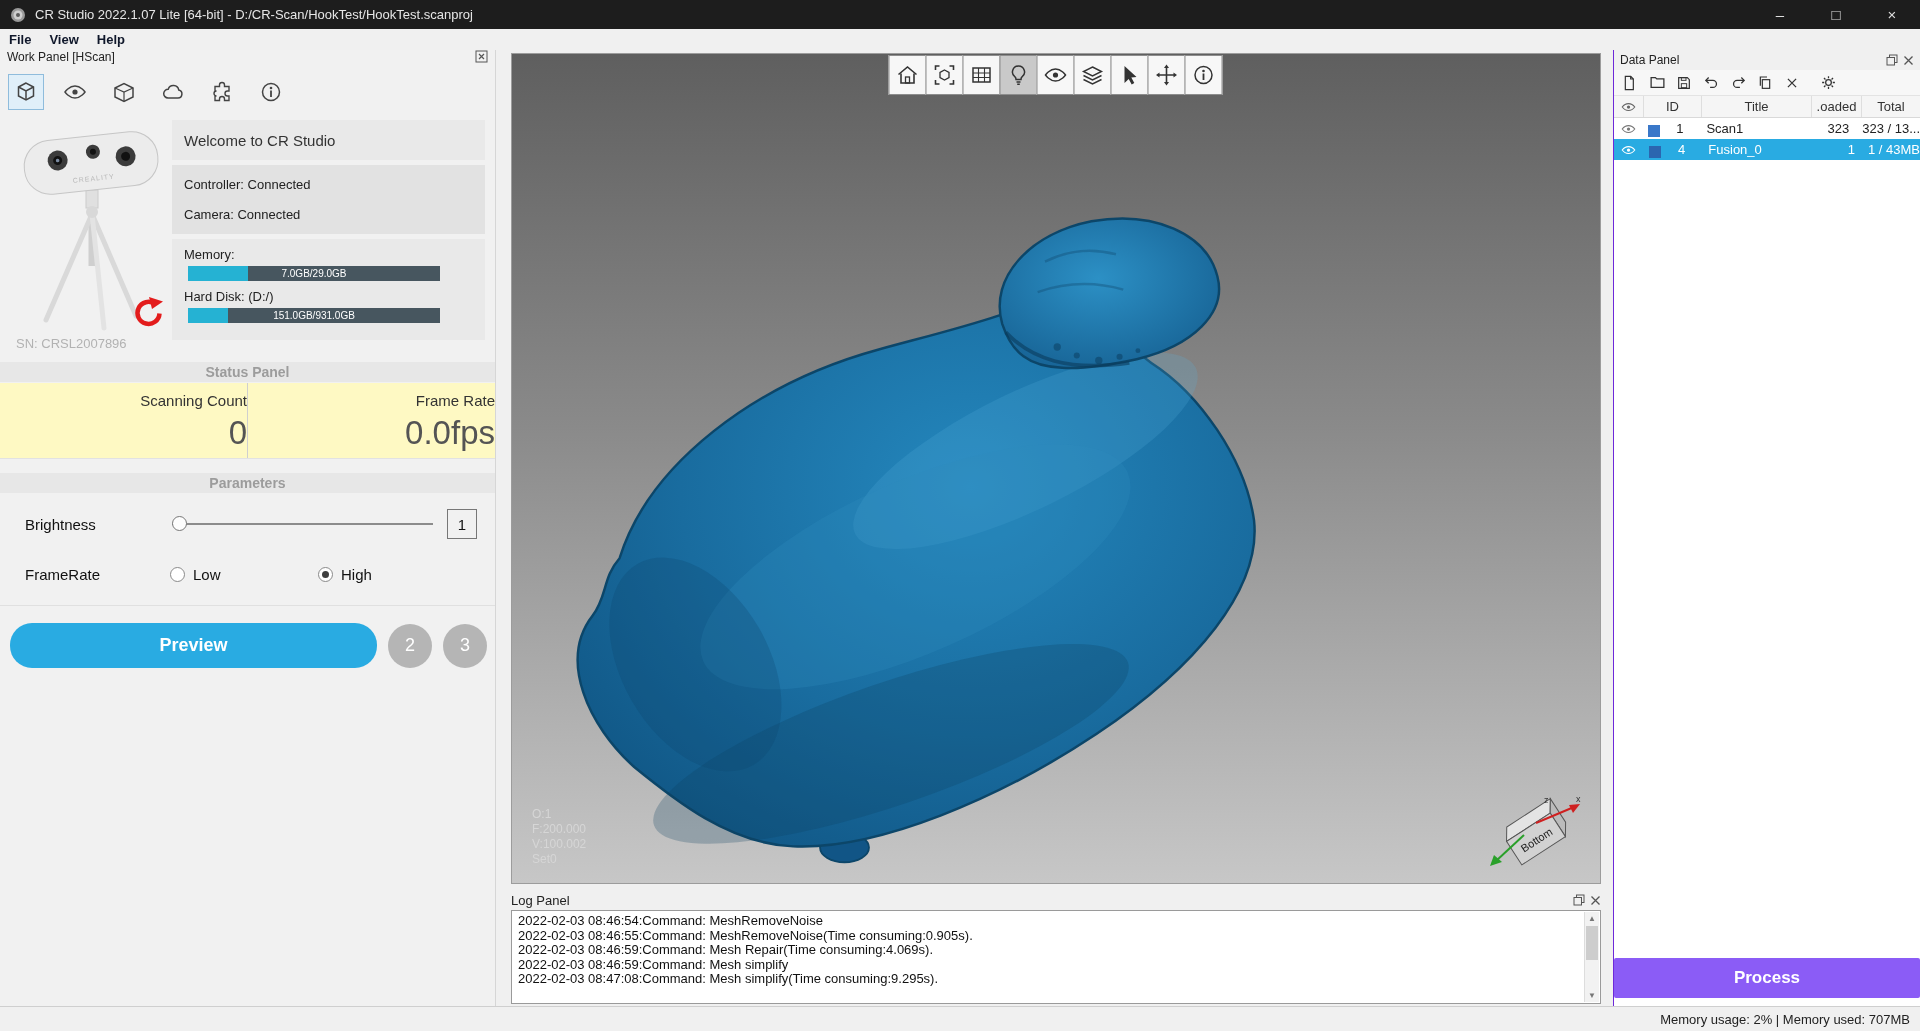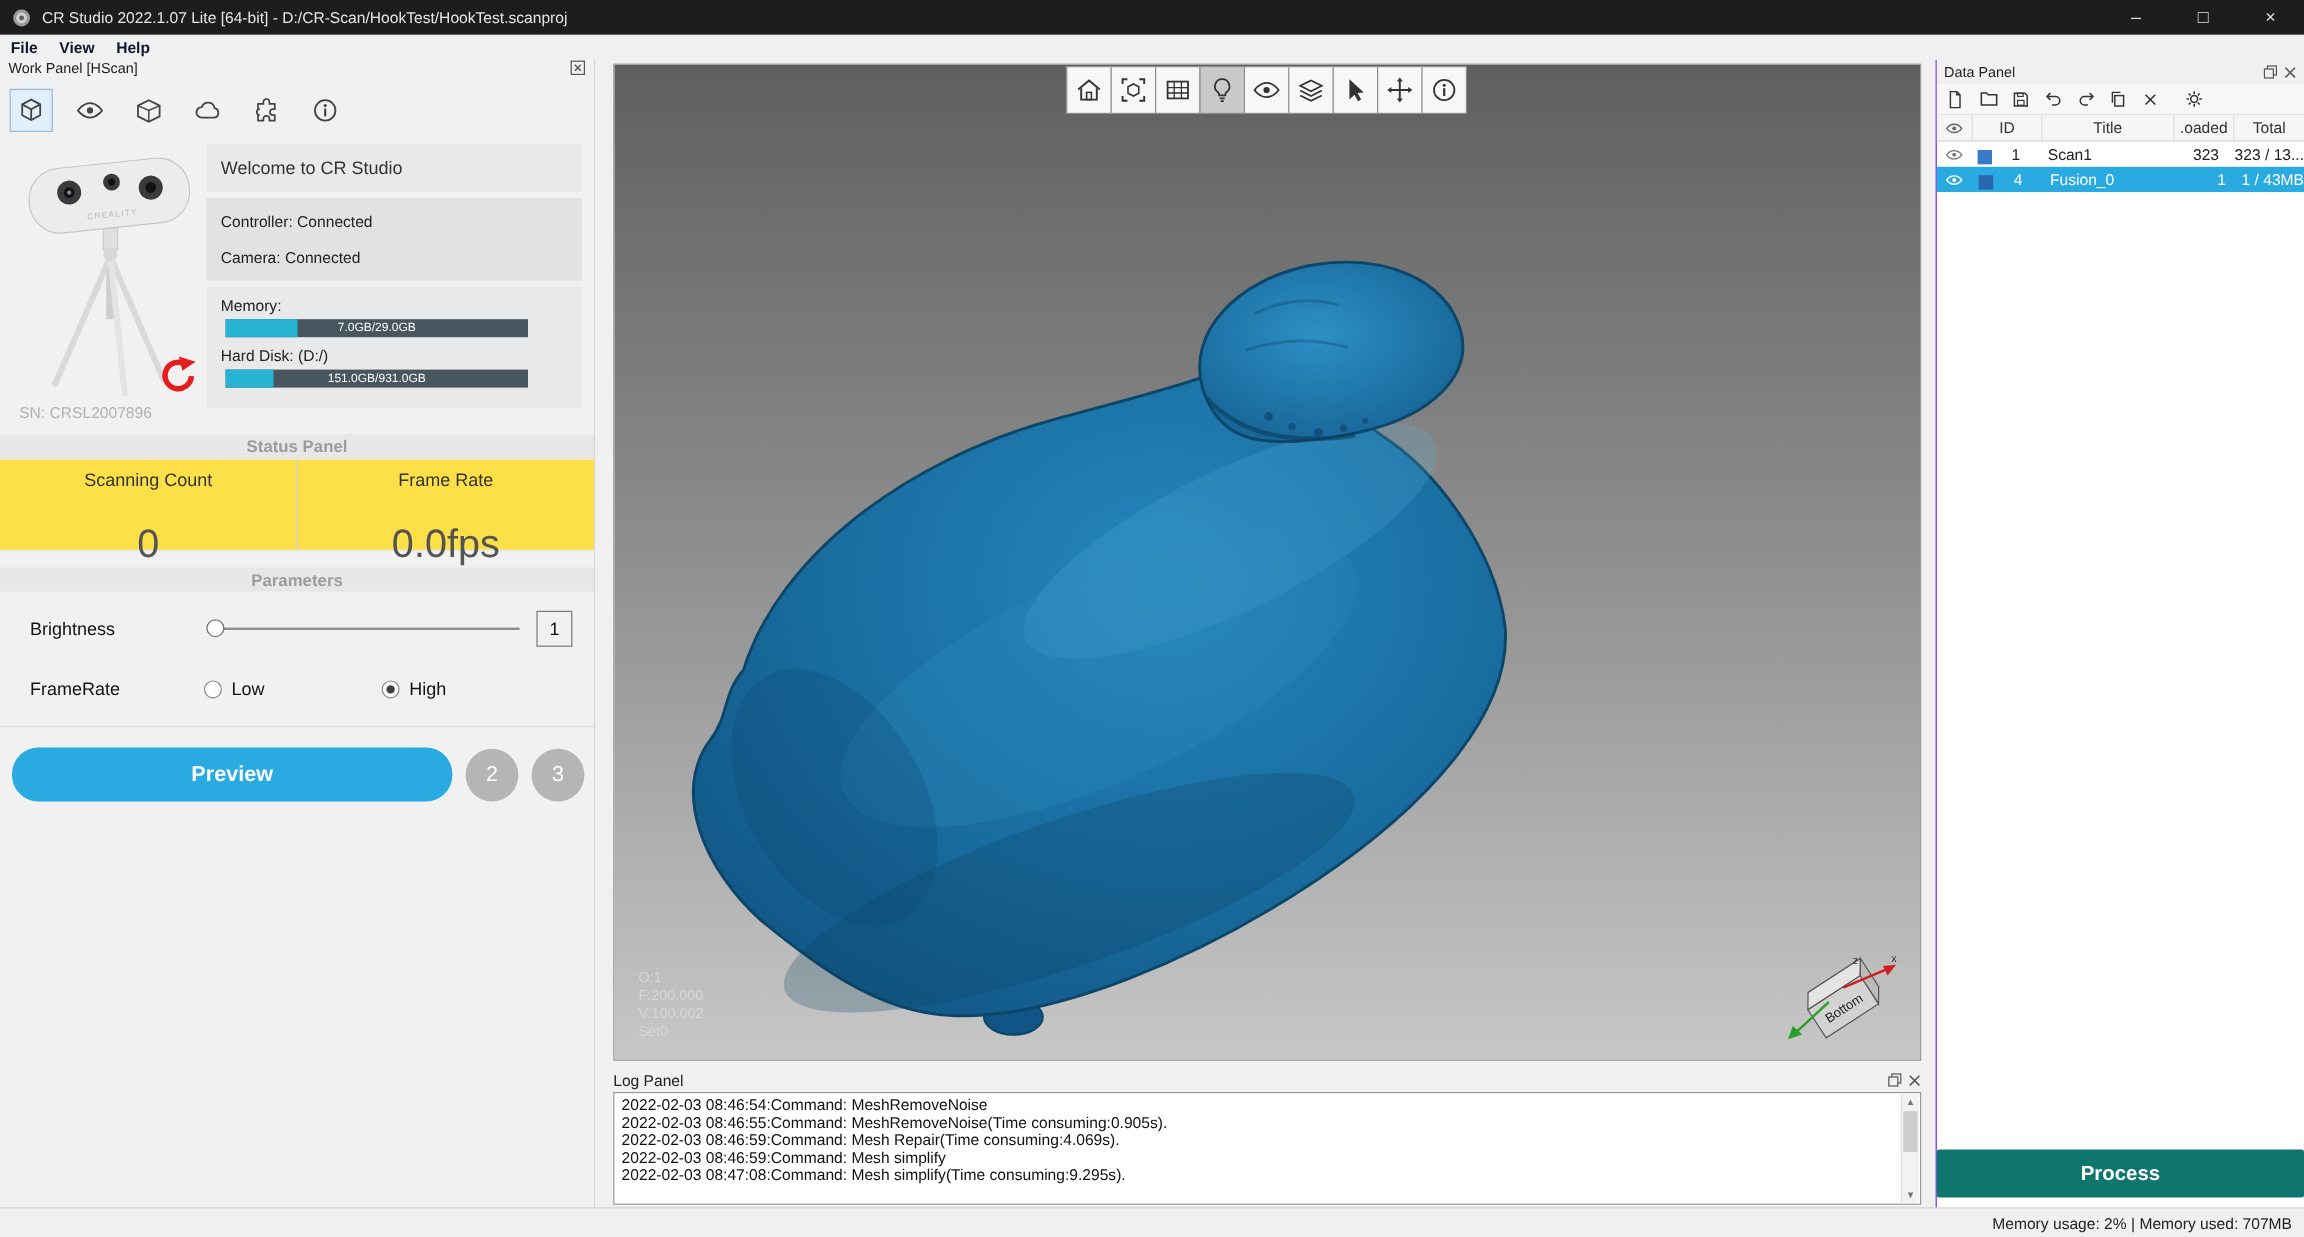--- a/index.html
+++ b/index.html
@@ -36,21 +36,21 @@
   .info-strip { background:#e9e9e9; height:40px; display:flex; align-items:center; padding-left:12px; font-size:15px; color:#333; }
   .info-conn { background:#e2e2e2; margin-top:5px; padding:12px; font-size:13px; color:#222; }
   .info-conn div + div { margin-top:15px; }
   .info-mem { background:#e9e9e9; margin-top:5px; padding:8px 12px 9px; font-size:13px; color:#222; }
   .pbar { position:relative; height:15px; background:#47565f; width:252px; margin:4px 0 8px 4px; }
   .pbar .fill { position:absolute; left:0; top:0; bottom:0; background:#25b2d3; }
   .pbar .ptext { position:absolute; inset:0; display:flex; align-items:center; justify-content:center; color:#fff; font-size:10px; }
   .wp-band { height:20px; background:#e7e7e7; display:flex; align-items:center; justify-content:center; color:#9c9c9c; font-weight:bold; font-size:14px; }
   .wp-band.params { margin-top:14px; }
   .wp-counts { display:flex; height:76px; margin-top:1px; border-bottom:1px solid #e2e2e2; }
-  .count-cell { flex:1; display:flex; flex-direction:column; align-items:center; padding-top:9px; background:#fde047;gap:20px; }
+  .count-cell { flex:1; display:flex; flex-direction:column; align-items:flex-end; padding-top:9px; background:#fef9c3; }
   .count-cell + .count-cell { border-left:1px solid #cfcfcf; }
   .count-label { font-size:15px; color:#333; }
   .count-value { font-size:33px; color:#545454; margin-top:5px; }
   .wp-params { padding-top:6px; border-bottom:1px solid #e0e0e0; padding-bottom:6px; }
   .wp-row { height:50px; display:flex; align-items:center; padding:0 18px 0 25px; font-size:15px; color:#111; }
   .row-label { width:145px; flex:none; }
   .radio-item { display:flex; align-items:center; width:148px; }
   .radio { width:15px; height:15px; border:1px solid #8a8a8a; border-radius:50%; background:#fff; display:inline-flex; align-items:center; justify-content:center; margin-right:8px; flex:none; }
   .radio .dot { width:7px; height:7px; border-radius:50%; background:#3f3f3f; display:none; }
   .radio.checked .dot { display:block; }
@@ -95,21 +95,21 @@
   .hcol.eye { width:30px; } .hcol.id { width:58px; } .hcol.title { width:110px; } .hcol.loaded { width:50px; } .hcol.total { flex:1; border-right:none; }
   .dp-row { display:flex; height:21px; font-size:13px; color:#222; align-items:center; flex:none; }
   .dp-row.selected { background:#29abe2; color:#fff; }
   .cell-eye { width:30px; display:flex; justify-content:center; }
   .cell-id { width:58px; display:flex; align-items:center; justify-content:flex-end; padding-right:16px; position:relative; }
   .swatch { width:12px; height:12px; background:#3a78c9; position:absolute; left:5px; top:4px; }
   .dp-row.selected .swatch { background:#2b66b0; }
   .cell-title { width:110px; padding-left:7px; }
   .cell-loaded { width:50px; text-align:right; padding-right:5px; }
   .cell-total { flex:1; padding-left:8px; white-space:nowrap; }
-  .process-btn { position:absolute; left:0; right:0; bottom:8px; height:40px; background:#0f766e; color:#fff; font-size:17px; font-weight:bold; display:flex; align-items:center; justify-content:center; border-radius:2px; }
+  .process-btn { position:absolute; left:0; right:0; bottom:8px; height:40px; background:#8b5cf6; color:#fff; font-size:17px; font-weight:bold; display:flex; align-items:center; justify-content:center; border-radius:2px; }
 
   
   .statusbar { height:25px; background:#f0f0f0; border-top:1px solid #cfcfcf; display:flex; align-items:center; justify-content:flex-end; font-size:13px; color:#222; padding-right:10px; }
 </style>
 </head>
 <body>
 
 <div class="titlebar">
   <span class="app-icon">
     <svg width="16" height="16" viewBox="0 0 16 16">

